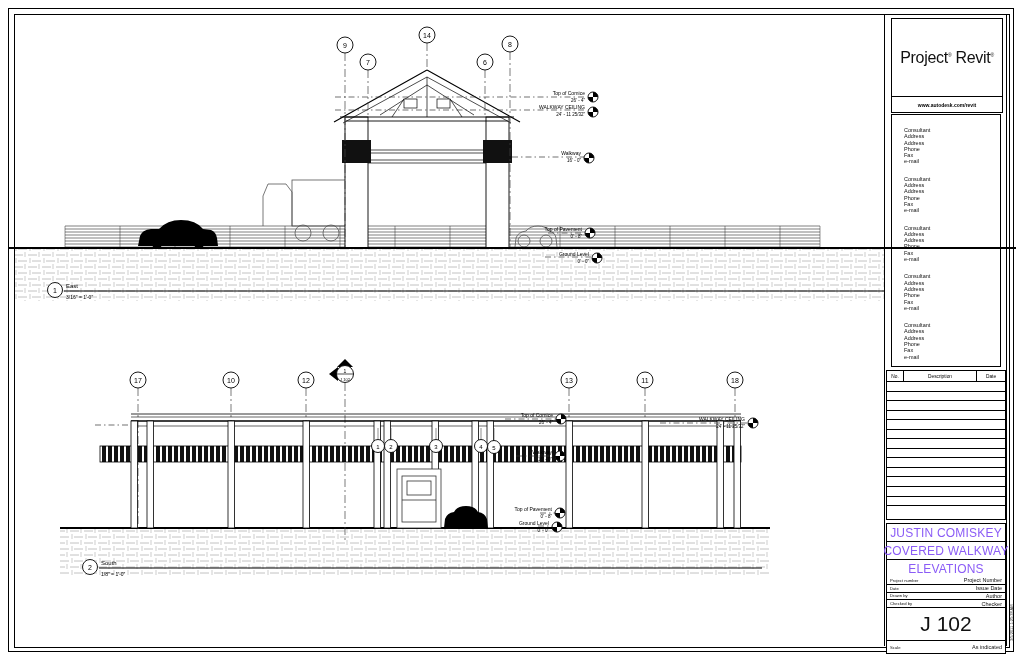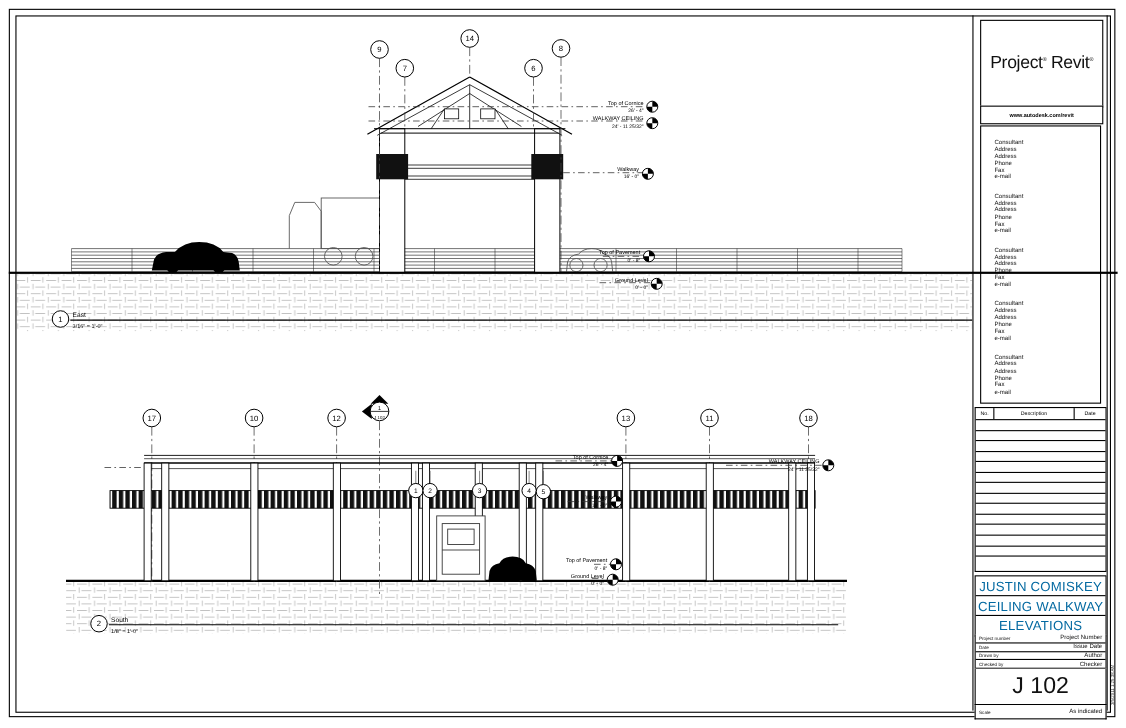--- a/index.html
+++ b/index.html
@@ -19,21 +19,21 @@
   .consult-block{margin-bottom:11px;}
   .consult-block div{font-size:5.5px;line-height:6.3px;color:#111;}
   .rev-table{position:absolute;left:1px;top:356px;width:120px;height:150px;border:1px solid #000;box-sizing:border-box;background:#fff;}
   .rev-head{display:flex;height:11px;border-bottom:1px solid #000;box-sizing:border-box;}
   .rev-head div{font-size:4.8px;text-align:center;box-sizing:border-box;padding-top:3px;}
   .rev-col-no{width:17px;border-right:1px solid #000;}
   .rev-col-desc{width:73px;border-right:1px solid #000;}
   .rev-col-date{flex:1;}
   .rev-row{height:9.55px;border-bottom:1px solid #000;box-sizing:border-box;}
   .proj-box{position:absolute;left:1px;top:509px;width:120px;border:1px solid #000;box-sizing:border-box;background:#fff;}
-  .proj-cell{height:18px;display:flex;align-items:center;justify-content:center;font-size:12px;letter-spacing:0.2px;color:#0369a1;border-bottom:1px solid #000;box-sizing:border-box;white-space:nowrap;}
+  .proj-cell{height:18px;display:flex;align-items:center;justify-content:center;font-size:12px;letter-spacing:0.2px;color:#8b5cf6;border-bottom:1px solid #000;box-sizing:border-box;white-space:nowrap;}
   .proj-cell:last-child{border-bottom:none;}
   .fields{position:absolute;left:1px;top:563px;width:120px;box-sizing:border-box;border-left:1px solid #000;border-right:1px solid #000;background:#fff;}
   .field-row{display:flex;justify-content:space-between;align-items:center;height:7.8px;border-bottom:1px solid #000;box-sizing:border-box;padding:0 3px;}
   .field-label{font-size:4.2px;color:#111;}
   .field-value{font-size:5.5px;color:#111;}
   .sheetnum-box{position:absolute;left:1px;top:594px;width:120px;height:33px;border-left:1px solid #000;border-right:1px solid #000;border-bottom:1px solid #000;box-sizing:border-box;display:flex;align-items:center;justify-content:center;background:#fff;}
   .sheetnum{font-size:21px;color:#111;}
   .scale-row{position:absolute;left:1px;top:627px;width:120px;height:13px;border-left:1px solid #000;border-right:1px solid #000;border-bottom:1px solid #000;box-sizing:border-box;display:flex;justify-content:space-between;align-items:center;padding:0 3px;background:#fff;}
   .plot-stamp{position:absolute;left:1009px;top:641px;transform:rotate(-90deg);transform-origin:top left;font-size:4px;color:#333;white-space:nowrap;width:90px;}
 </style>
@@ -345,21 +345,21 @@
       <div class="rev-row"></div>
       <div class="rev-row"></div>
       <div class="rev-row"></div>
       <div class="rev-row"></div>
       <div class="rev-row"></div>
       <div class="rev-row"></div>
     </div>
 
     <div class="proj-box">
       <div class="proj-cell">JUSTIN COMISKEY</div>
-      <div class="proj-cell">CEILING WALKWAY</div>
+      <div class="proj-cell">COVERED WALKWAY</div>
       <div class="proj-cell">ELEVATIONS</div>
     </div>
 
     <div class="fields">
       <div class="field-row">
         <span class="field-label">Project number</span>
         <span class="field-value">Project Number</span>
       </div>
       <div class="field-row">
         <span class="field-label">Date</span>

